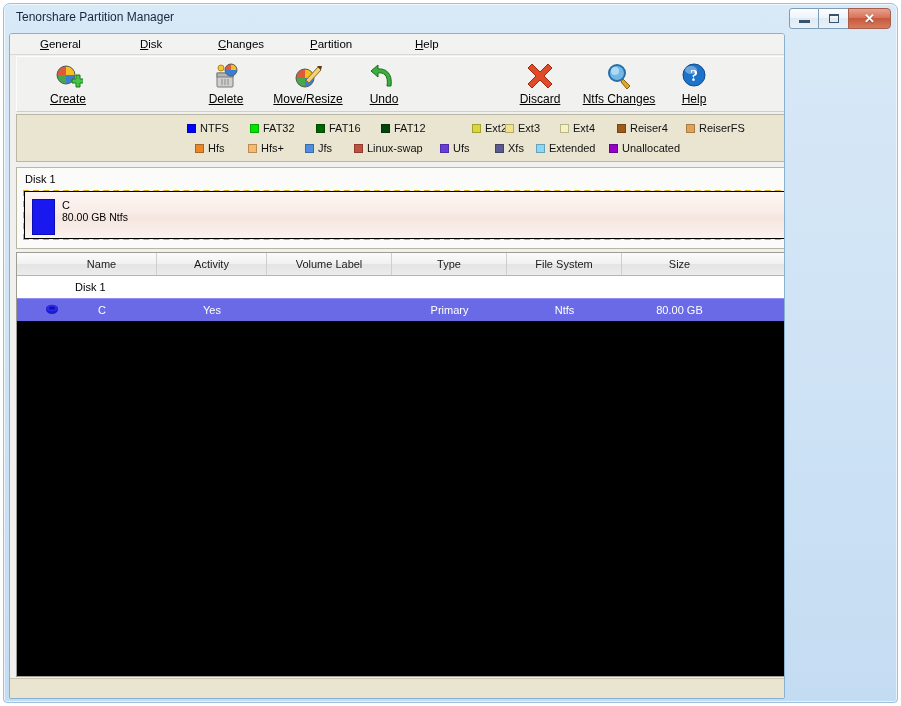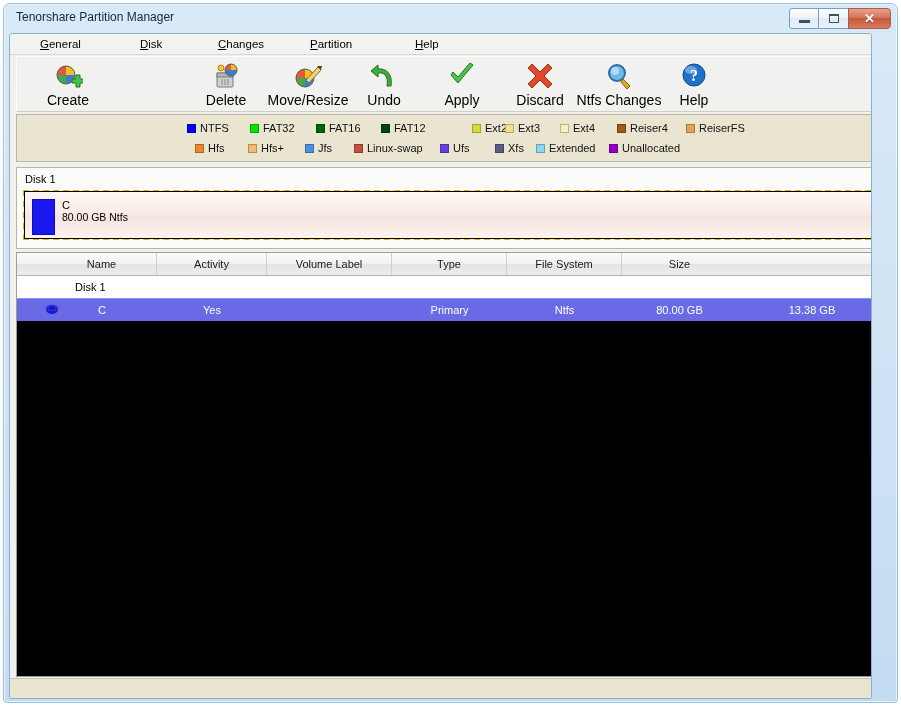--- a/index.html
+++ b/index.html
@@ -56,21 +56,21 @@
   .wc.min{border-radius:3px 0 0 3px;}
   .glyph-min{width:11px;height:3px;background:#36536e;margin-top:7px;}
   .glyph-max{width:10px;height:9px;border:1px solid #36536e;border-top-width:2px;box-sizing:border-box;}
   .glyph-close{
     color:#fff;font-size:13px;font-weight:bold;line-height:1;
     text-shadow:0 1px 1px rgba(0,0,0,.35);
   }
 
   
   .client{
-    position:absolute;left:5px;top:29px;width:863px;height:666px;
+    position:absolute;left:5px;top:29px;width:776px;height:666px;
     background:#f0f0ee;
     border:1px solid #8ab0d0;
     border-radius:3px 3px 2px 2px;
     box-sizing:border-box;
     overflow:hidden;
   }
 
   
   .menubar{
     position:absolute;left:0;top:0;width:100%;height:21px;
@@ -94,21 +94,21 @@
     border-left-color:#fdfdfd;
     box-sizing:border-box;
   }
   .tb-btn{
     position:absolute;top:4px;
     width:74px;height:48px;
     display:flex;flex-direction:column;align-items:center;
     cursor:default;
   }
   .tb-icon{width:30px;height:30px;display:block;}
-  .tb-label{font-size:14px;margin-top:1px;color:#000;white-space:nowrap;}
+  .tb-label{font-size:12px;margin-top:1px;color:#000;white-space:nowrap;text-decoration:underline;}
 
   
   .legend{
     position:absolute;left:6px;top:80px;width:873px;height:48px;
     background:#e9e5d1;
     border:1px solid #b9b6a3;
     box-sizing:border-box;
   }
   .leg-item{
     position:absolute;
@@ -272,26 +272,20 @@
         <span class="tb-label">Move/Resize</span>
       </div>
 
       <div class="tb-btn" style="left:330px">
         <svg class="tb-icon" viewBox="0 0 30 30">
           <path d="M22 25 C24 12 16 7 9 8 L9 4 L2 10 L9 16 L9 12 C14 11 20 14 18 25 Z" fill="#3cae3c" stroke="#1d6b1d" stroke-width="1" stroke-linejoin="round"></path>
         </svg>
         <span class="tb-label">Undo</span>
       </div>
 
-      <div class="tb-btn" style="left:408px">
-        <svg class="tb-icon" viewBox="0 0 30 30">
-          <path d="M4 14 L11 22 L26 4 L23 2 L11 16 L6 11 Z" fill="#4cc24c" stroke="#1d7a1d" stroke-width="1" stroke-linejoin="round"></path>
-        </svg>
-        <span class="tb-label">Apply</span>
-      </div>
 
       <div class="tb-btn" style="left:486px">
         <svg class="tb-icon" viewBox="0 0 30 30">
           <path d="M7 3 L15 11 L23 3 L27 7 L19 15 L27 23 L23 27 L15 19 L7 27 L3 23 L11 15 L3 7 Z" fill="#e04a28" stroke="#a02a10" stroke-width="1" stroke-linejoin="round"></path>
         </svg>
         <span class="tb-label">Discard</span>
       </div>
 
       <div class="tb-btn" style="left:557px;width:90px">
         <svg class="tb-icon" viewBox="0 0 30 30">

